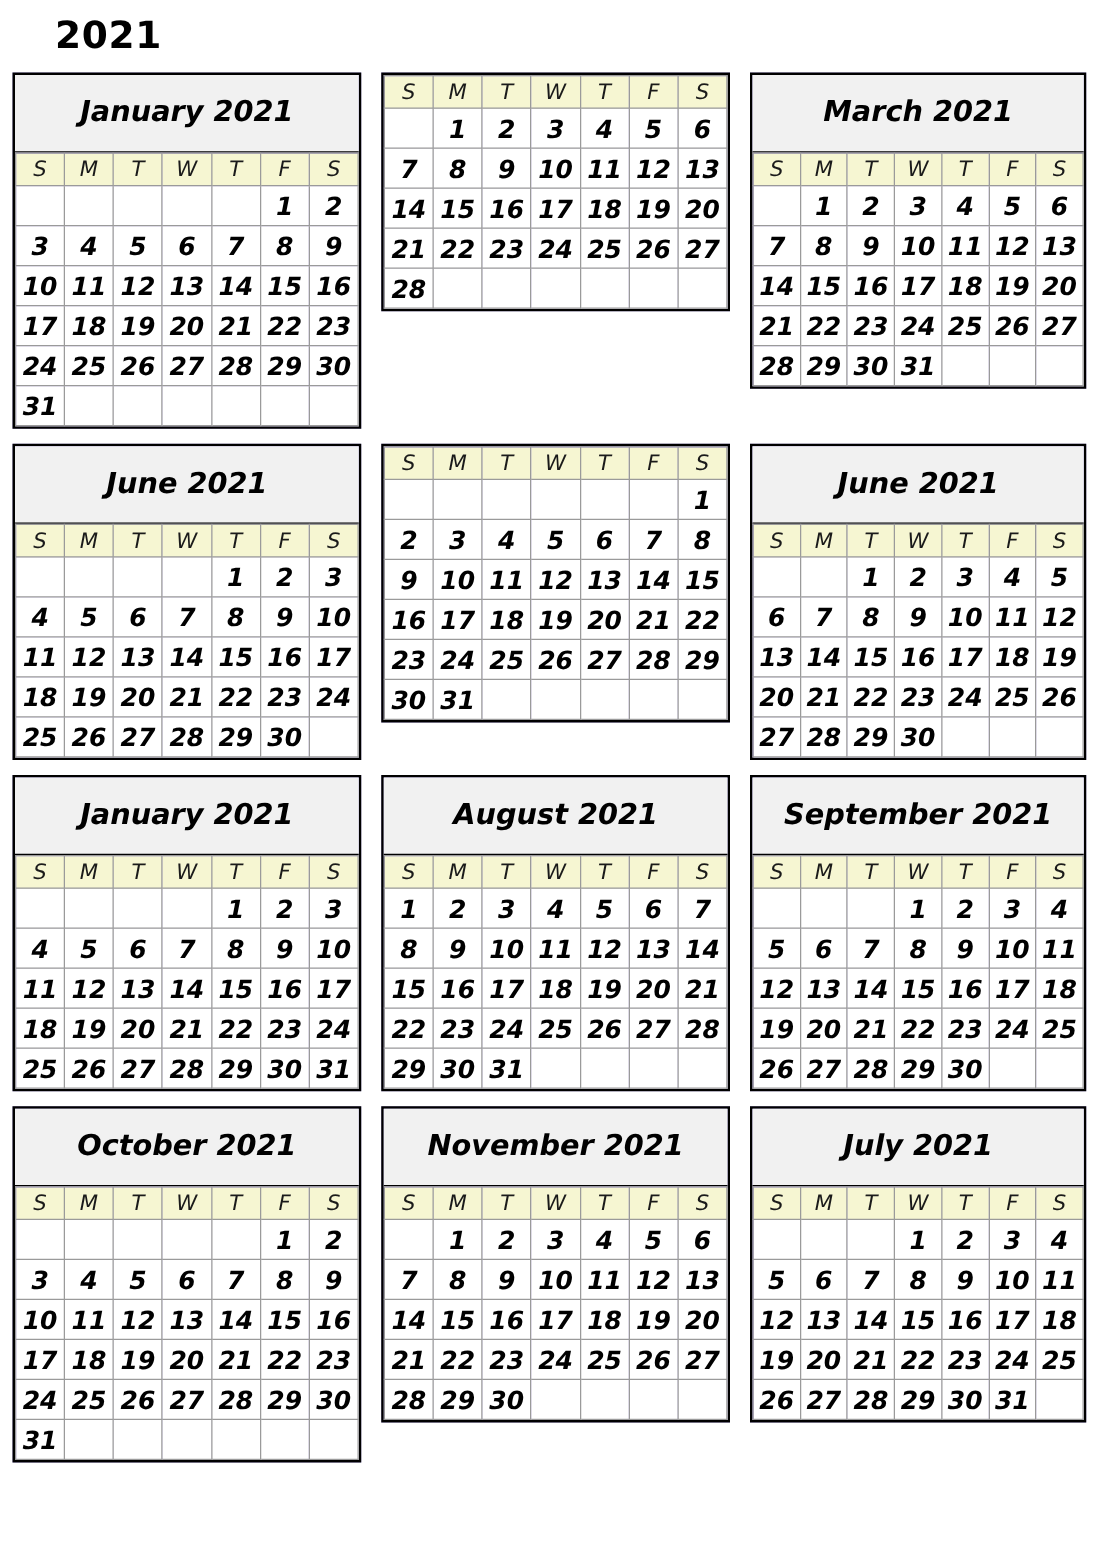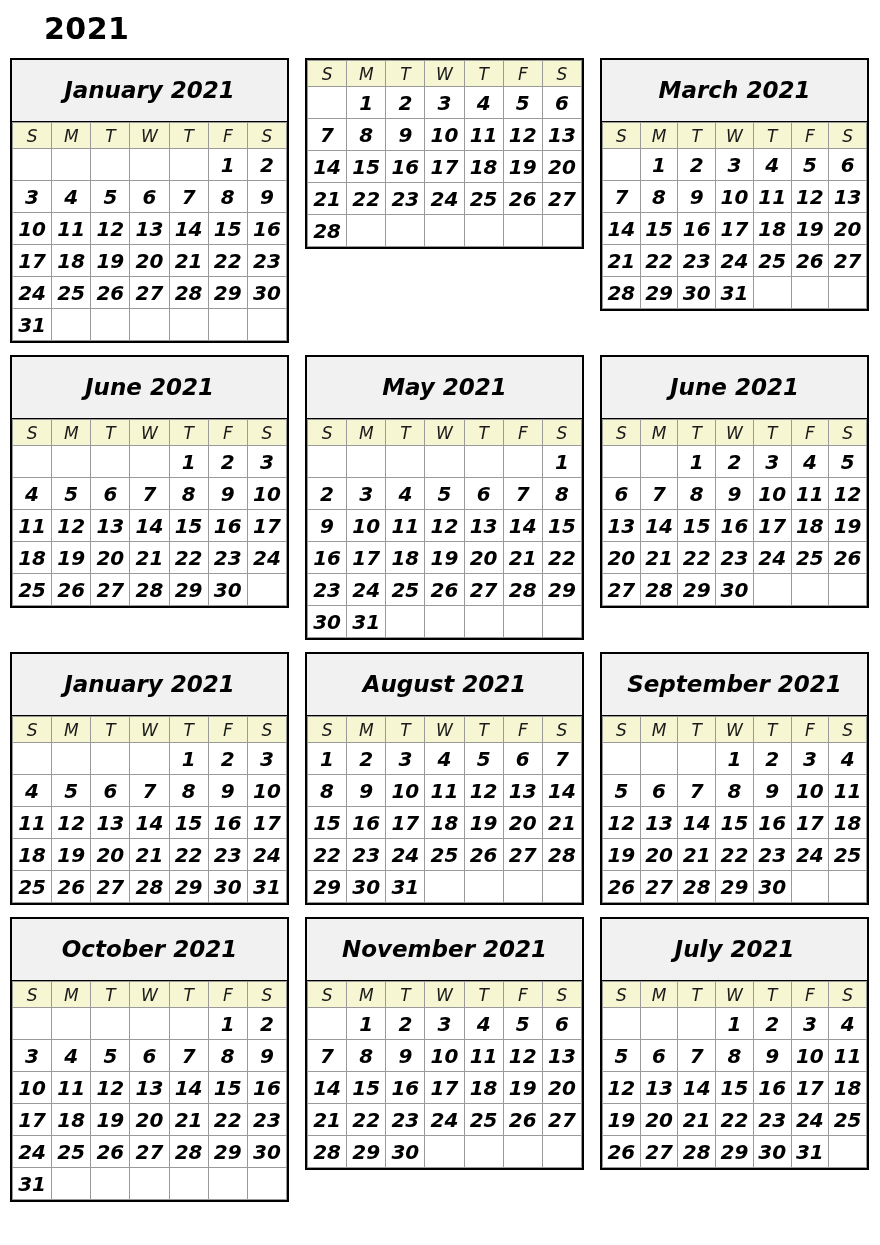--- a/index.html
+++ b/index.html
@@ -377,21 +377,20 @@
                 <td>29</td>
                 <td>30</td>
                 <td class="empty"></td>
               </tr>
             </tbody>
           </table>
         </div>
       </div>
       <div class="month-cell">
         <div class="month">
-          <div class="month-title">May 2021</div>
           <table class="month-table">
             <thead>
               <tr>
                 <th>S</th>
                 <th>M</th>
                 <th>T</th>
                 <th>W</th>
                 <th>T</th>
                 <th>F</th>
                 <th>S</th>

